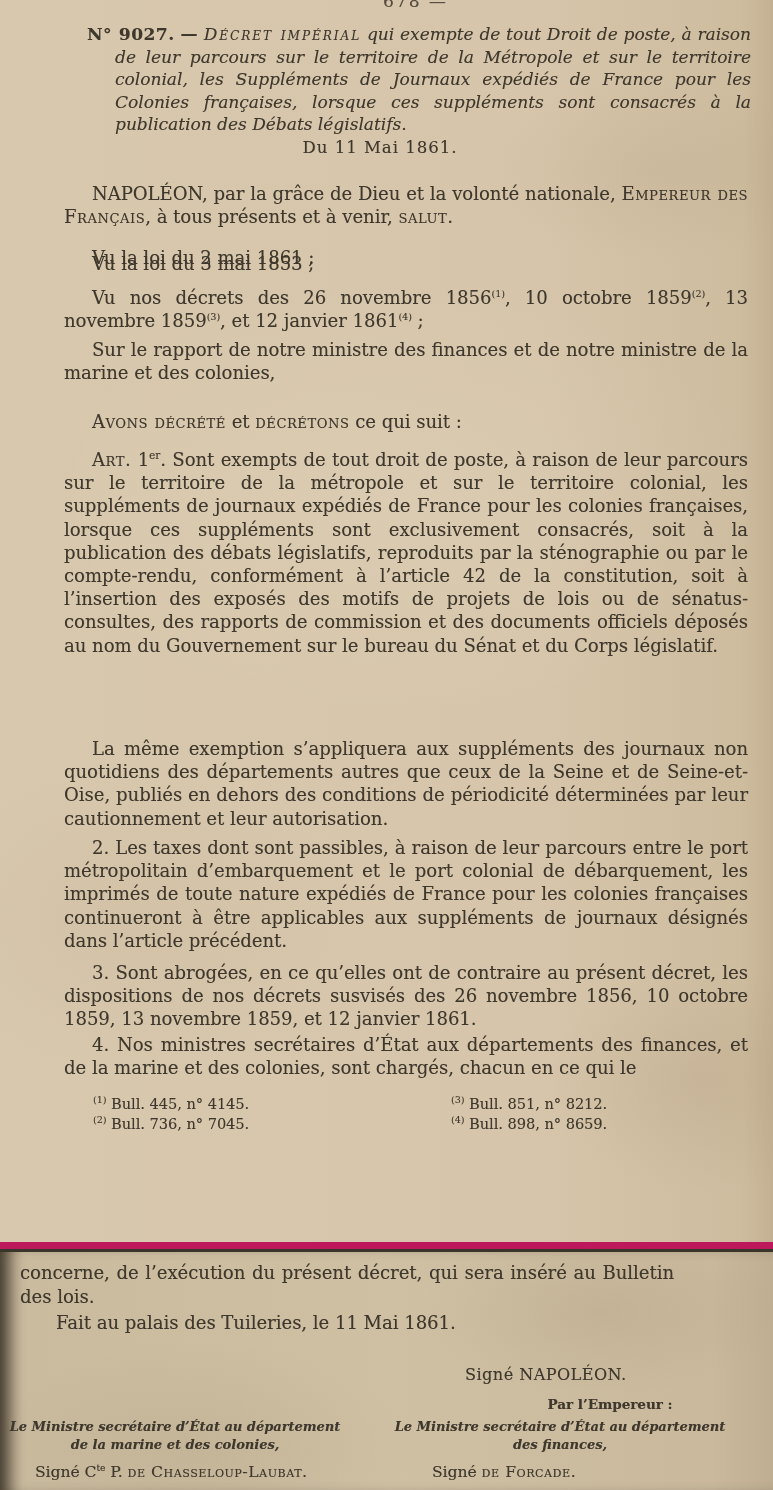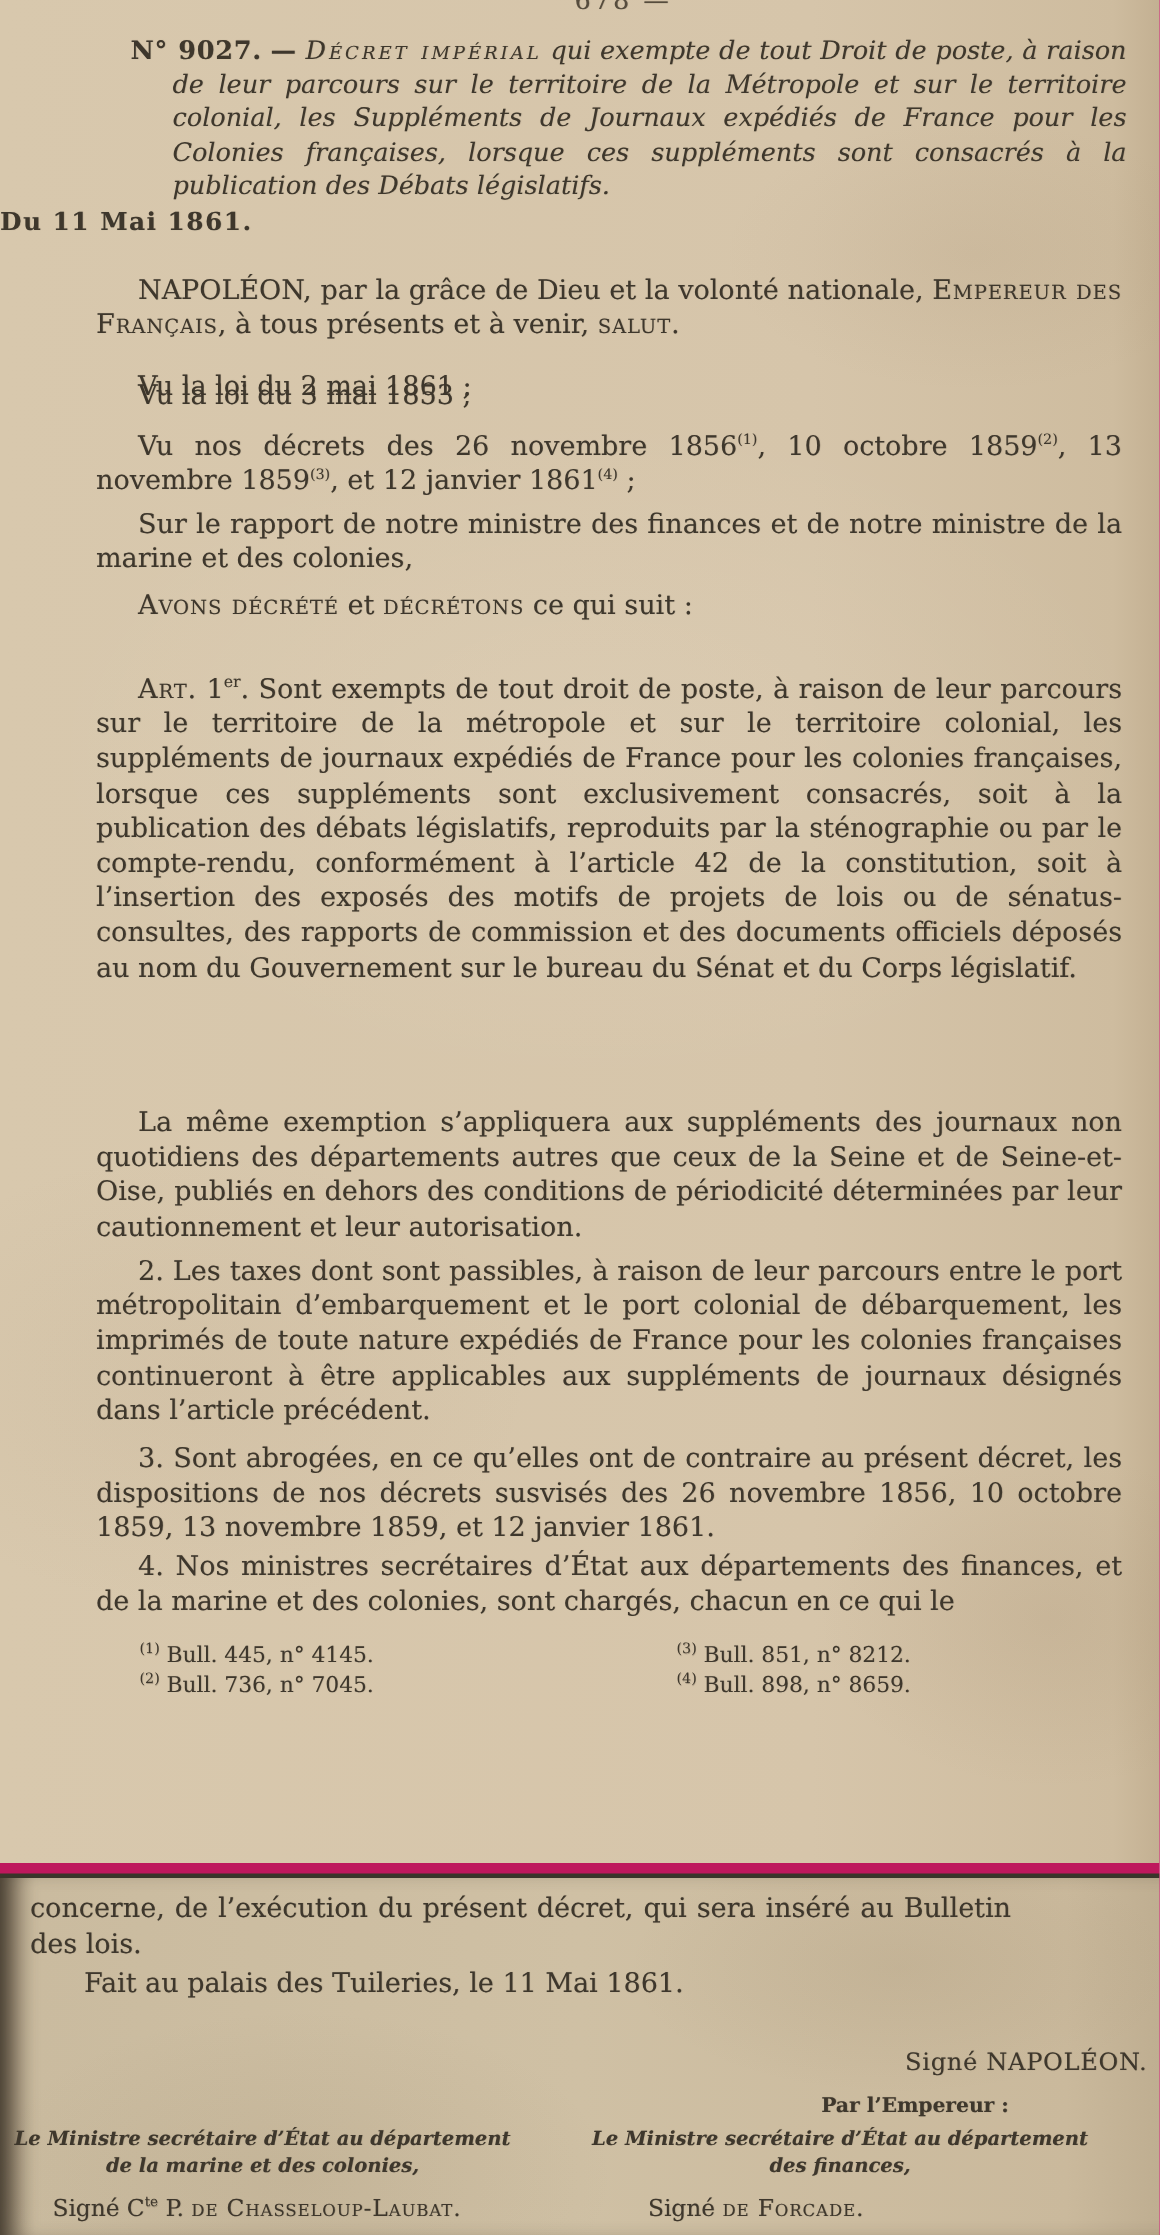--- a/index.html
+++ b/index.html
@@ -30,36 +30,36 @@
   .heading{
     position:absolute;top:23px;left:115px;width:636px;margin:0;
     font-size:17px;line-height:22.6px;text-align:justify;text-indent:-28px;
   }
   .rm{font-style:normal;font-weight:bold;letter-spacing:0.5px;}
   .it{font-style:italic;}
   .sc-it{font-style:italic;font-variant:small-caps;letter-spacing:2px;}
 
   .dateline{
     position:absolute;top:138px;left:0;width:760px;margin:0;
-    text-align:left;font-size:16.5px;letter-spacing:1px;font-weight:bold;
+    text-align:center;font-size:16.5px;letter-spacing:1px;
   }
 
   .b{position:absolute;left:64px;width:684px;margin:0;
      font-size:18px;line-height:23.2px;text-align:justify;}
   .ind{text-indent:28px;}
   .sc{font-variant:small-caps;letter-spacing:0.6px;}
   sup.fnm{font-size:9.5px;vertical-align:super;line-height:0;letter-spacing:0;}
   sup.er{font-size:10.5px;vertical-align:super;line-height:0;margin-top:16px;}
 
   .preamble{top:182px;}
   .vu1{top:246px;}
   .vu2{top:252px;}
   .vu3{top:286px;}
   .rapport{top:338px;}
-  .avons{top:392px;}
+  .avons{top:410px;}
   .art1{top:448px;}
   .pour{top:690px;}
   .meme{top:737px;}
   .art2{top:836px;}
   .art3{top:961px;}
   .art4{top:1033px;}
 
   .fnotes{position:absolute;top:1095px;left:93px;width:645px;
           font-size:14.5px;line-height:19.5px;}
   .fn-col{position:absolute;top:0;}
@@ -77,21 +77,21 @@
       linear-gradient(90deg,#b3a287 0%,#cabb9f 3%,#cfc0a4 50%,#cab99c 92%,#bfae91 100%);
     box-shadow:inset 18px 0 16px -10px rgba(45,38,28,0.85);
   }
   .page2 *{text-shadow:0.3px 0.3px 0.5px rgba(60,52,40,0.4);}
 
   .p2-cont{position:absolute;top:9px;left:20px;width:654px;margin:0;
            font-size:18px;line-height:23.5px;text-align:justify;}
   .p2-fait{position:absolute;top:60px;left:28px;width:654px;margin:0;
            font-size:18px;text-indent:28px;}
   .p2-signe{position:absolute;top:113px;left:465px;width:300px;margin:0;
-            text-align:right;font-size:16px;letter-spacing:0.5px;}
+            text-align:left;font-size:16px;letter-spacing:0.5px;}
   .p2-par{position:absolute;top:144px;left:460px;width:300px;margin:0;
           text-align:center;font-size:13.5px;font-weight:bold;}
   .minister{font-style:italic;font-weight:bold;font-size:13px;line-height:17.5px;
             text-align:center;margin:0;position:absolute;top:166px;}
   .min-left{left:8px;width:334px;}
   .min-right{left:372px;width:376px;}
   .sig{position:absolute;top:211px;margin:0;font-size:15.5px;}
   .sig-left{left:35px;width:330px;}
   .sig-right{left:432px;width:300px;}
   .name-sc{font-variant:small-caps;letter-spacing:0.6px;}

